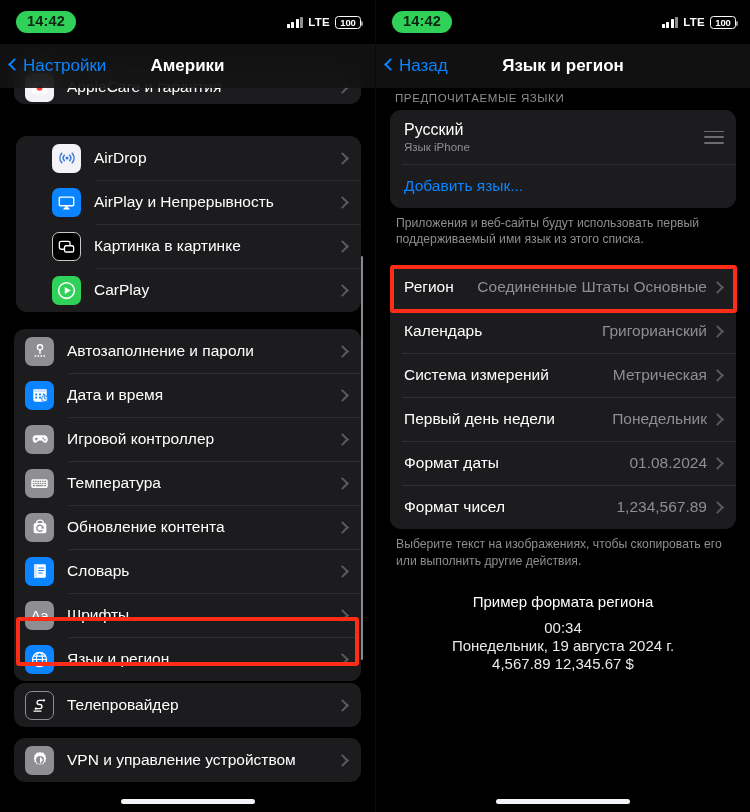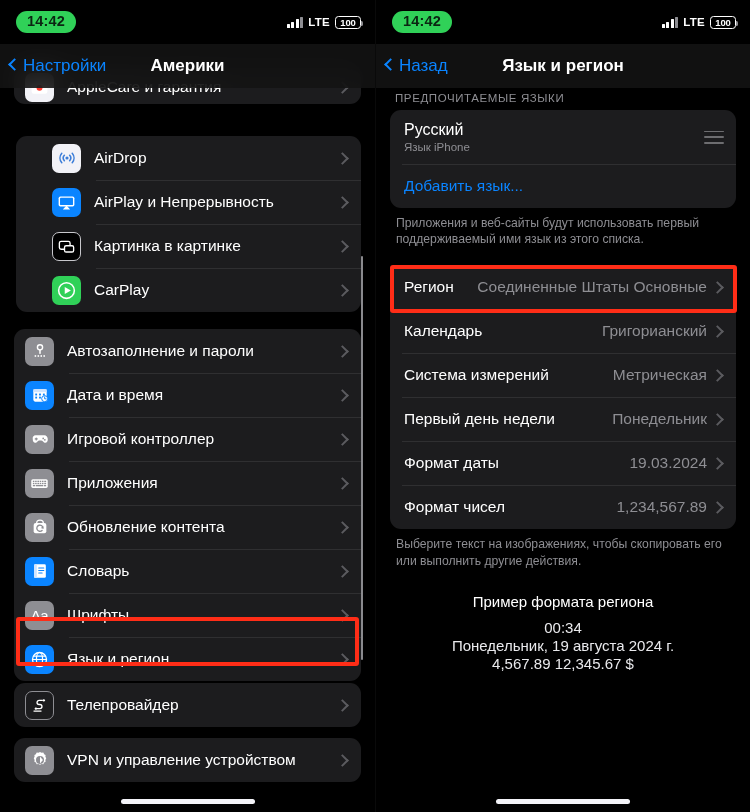--- a/index.html
+++ b/index.html
@@ -330,21 +330,21 @@
                 <rect x="9.6" y="11.2" width="1.8" height="1.5"></rect>
                   <rect x="12.2" y="11.2" width="1.8" height="1.5"></rect>
                 <rect x="14.8" y="11.2" width="1.8" height="1.5"></rect>
                   <rect x="17.4" y="11.2" width="2.2" height="1.5"></rect>
                 <rect x="4.4" y="13.6" width="2.8" height="1.6"></rect>
                   <rect x="8" y="13.6" width="8" height="1.6"></rect>
                 <rect x="16.8" y="13.6" width="2.8" height="1.6"></rect>
               </g>
             </svg>
           </div>
-          <div class="label">Приложения</div>
+          <div class="label">Температура</div>
           <div class="chev"></div>
         </div>
 
         <div class="row">
           <div class="ic" style="background:#8e8e93;">
             <svg class="gl" width="20" height="20" viewBox="0 0 24 24" aria-hidden="true">
               <path d="M8 7.4c0-2.2 1.8-3.6 4-3.6s4 1.4 4 3.6" stroke="#fff" stroke-width="1.6" fill="none"></path>
               <rect x="4.4" y="7.2" width="15.2" height="12.4" rx="2.4" fill="#ffffff"></rect>
               <g fill="none" stroke="#8e8e93" stroke-width="1.6" stroke-linecap="round">
                 <path d="M15.6 13.4a3.7 3.7 0 1 0-1.1 2.7"></path>
@@ -503,21 +503,21 @@
           <div class="value">Метрическая</div>
           <div class="chev"></div>
         </div>
         <div class="row noicon" style="padding-left:14px;">
           <div class="label">Первый день недели</div>
           <div class="value">Понедельник</div>
           <div class="chev"></div>
         </div>
         <div class="row noicon" style="padding-left:14px;">
           <div class="label">Формат даты</div>
-          <div class="value">19.03.2024</div>
+          <div class="value">01.08.2024</div>
           <div class="chev"></div>
         </div>
         <div class="row noicon" style="padding-left:14px;">
           <div class="label">Формат чисел</div>
           <div class="value">1,234,567.89</div>
           <div class="chev"></div>
         </div>
       </div>
 
       <div class="footnote">Выберите текст на изображениях, чтобы скопировать его или выполнить другие действия.</div>

